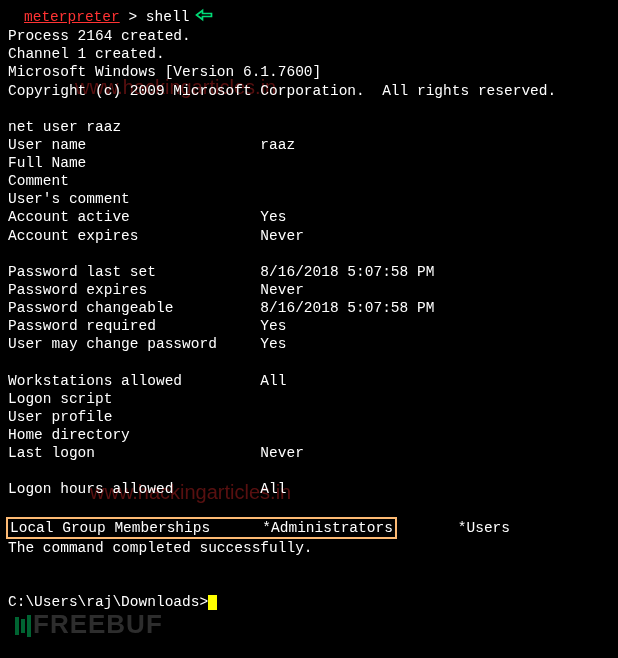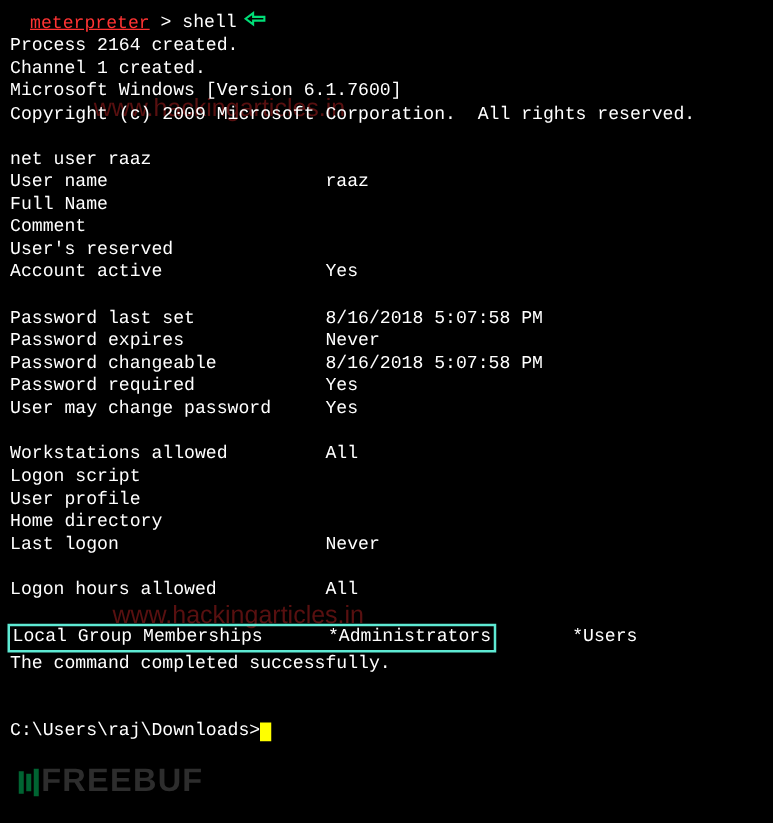--- a/index.html
+++ b/index.html
@@ -34,21 +34,21 @@
       font-weight: bold;
       margin-left: 6px;
       vertical-align: middle;
     }
     .arrow svg {
       width: 18px;
       height: 14px;
     }
     .highlight-box {
       display: inline-block;
-      border: 2px solid #5eead4;
+      border: 2px solid #fdba74;
       padding: 0 2px;
       margin-left: -2px;
       text-align: right;
     }
     .cursor {
       display: inline-block;
       width: 9px;
       height: 15px;
       background: #ffff00;
       vertical-align: text-bottom;
@@ -118,22 +118,23 @@
 <div class="line">Microsoft Windows [Version 6.1.7600]</div>
 <div class="line">Copyright (c) 2009 Microsoft Corporation.  All rights reserved.</div>
 <div class="line"> </div>
 
 
 <div class="line">net user raaz</div>
 
 <div class="line"><span>User name                    </span><span>raaz</span></div>
 <div class="line">Full Name</div>
 <div class="line">Comment</div>
-<div class="line">User's reserved</div>
+<div class="line">User's comment</div>
 <div class="line"><span>Account active               </span><span>Yes</span></div>
+<div class="line"><span>Account expires              </span><span>Never</span></div>
 <div class="line"> </div>
 
 <div class="line"><span>Password last set            </span><span>8/16/2018 5:07:58 PM</span></div>
 <div class="line"><span>Password expires             </span><span>Never</span></div>
 <div class="line"><span>Password changeable          </span><span>8/16/2018 5:07:58 PM</span></div>
 <div class="line"><span>Password required            </span><span>Yes</span></div>
 <div class="line"><span>User may change password     </span><span>Yes</span></div>
 <div class="line"> </div>
 
 <div class="line"><span>Workstations allowed         </span><span>All</span></div>

